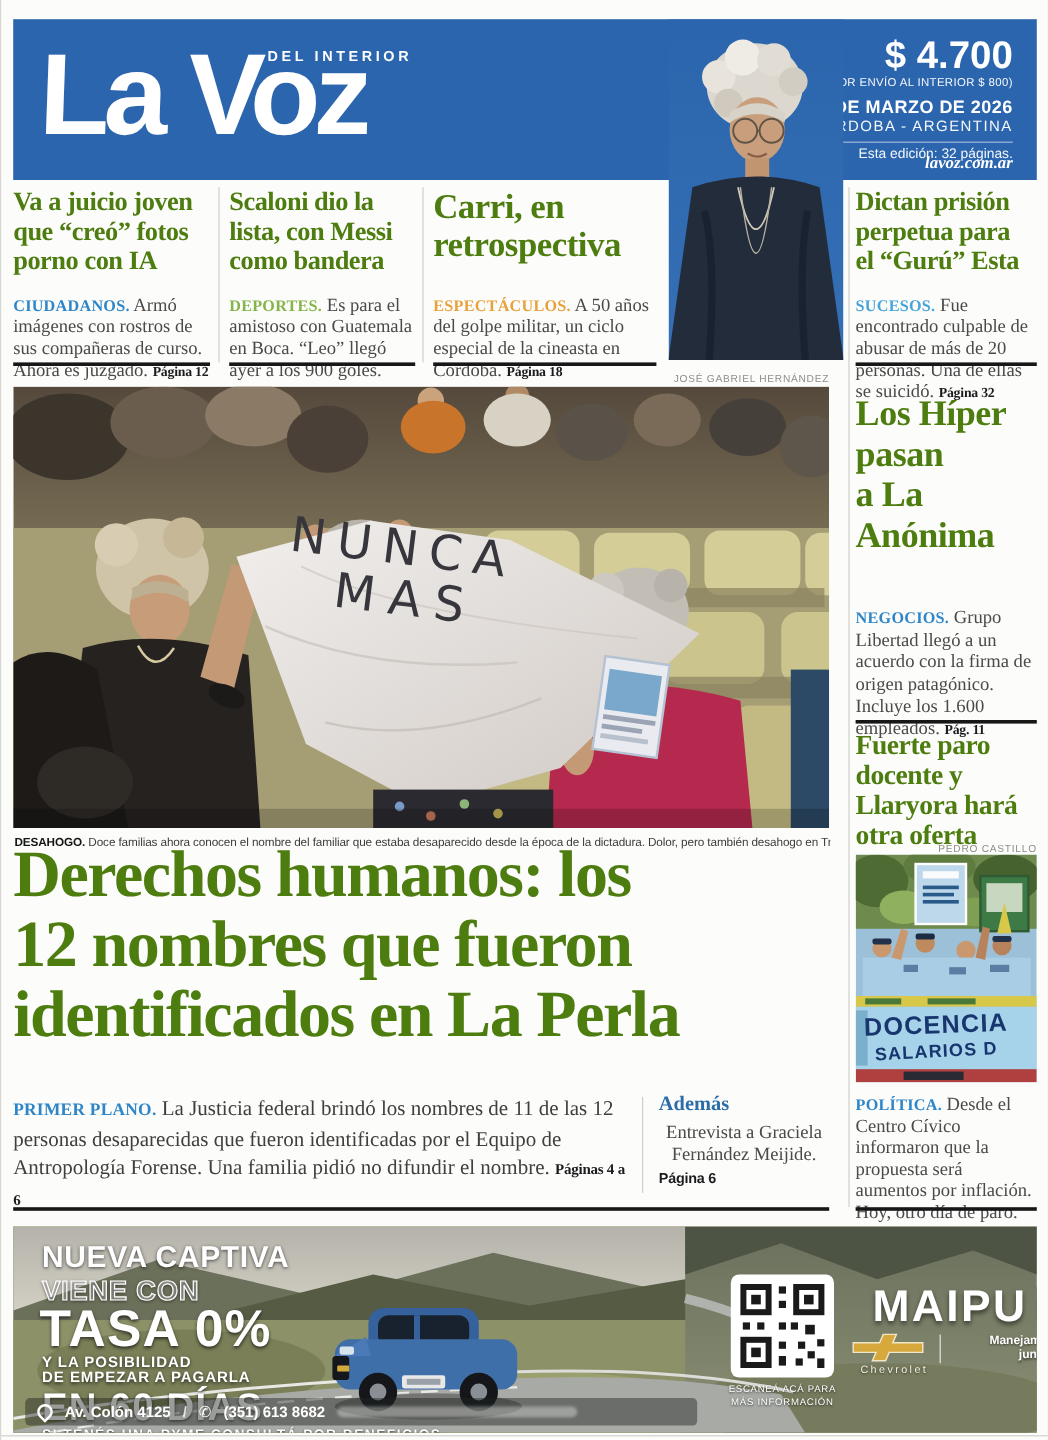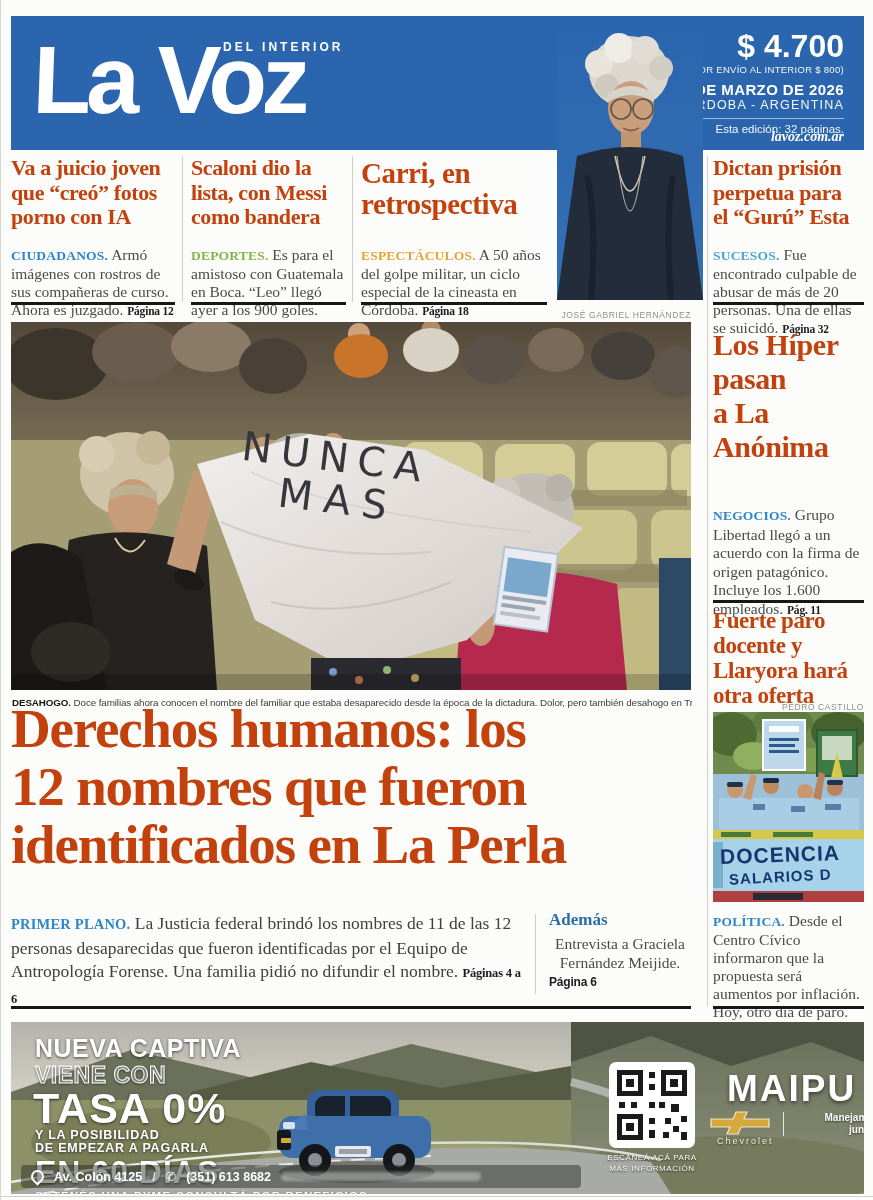--- a/index.html
+++ b/index.html
@@ -14,21 +14,21 @@
   .logo-sub{color:#fff;font-weight:700;font-size:12px;letter-spacing:3px;}
   .mh-right{color:#fff;text-align:right;}
   .price{font-size:32px;font-weight:700;}
   .price-note{font-size:9.5px;letter-spacing:.3px;opacity:.95;}
   .mh-date{font-size:15px;font-weight:700;letter-spacing:.4px;}
   .mh-loc{font-size:12.5px;letter-spacing:1.2px;opacity:.95;}
   .mh-line{height:1px;background:rgba(255,255,255,.55);}
   .mh-ed{font-size:11.5px;opacity:.95;}
   .mh-web{font-size:14px;font-weight:700;font-style:italic;font-family:"Liberation Serif",serif;}
   
-  .hl{font-family:"Liberation Serif",serif;font-weight:700;color:#c2410c;letter-spacing:-.4px;}
+  .hl{font-family:"Liberation Serif",serif;font-weight:700;color:#4d7c0f;letter-spacing:-.4px;}
   .hl-s{font-size:22px;line-height:24.5px;}
   .hl-m{font-size:29px;line-height:31px;}
   .hl-xl{font-size:55px;line-height:58px;letter-spacing:-1.2px;}
   .hl-rail{font-size:30px;line-height:34px;}
   .hl-rail2{font-size:23px;line-height:25px;}
   .kick{font-weight:700;font-size:13.5px;letter-spacing:.2px;}
   .summ{font-family:"Liberation Serif",serif;font-size:15.5px;line-height:18px;color:#4a4a4a;}
   .pgref{font-weight:700;font-size:11.5px;color:#1c1c1e;letter-spacing:-.2px;}
   .lead{font-family:"Liberation Serif",serif;font-size:17.5px;line-height:23.5px;color:#3f3f3f;}
   .lead .kick{font-size:14.5px;}

